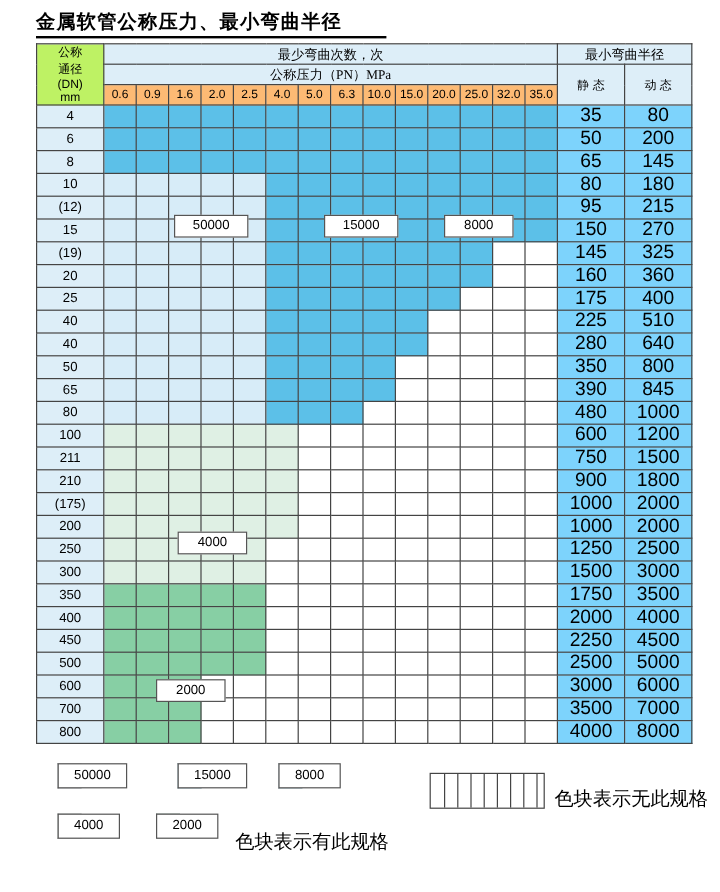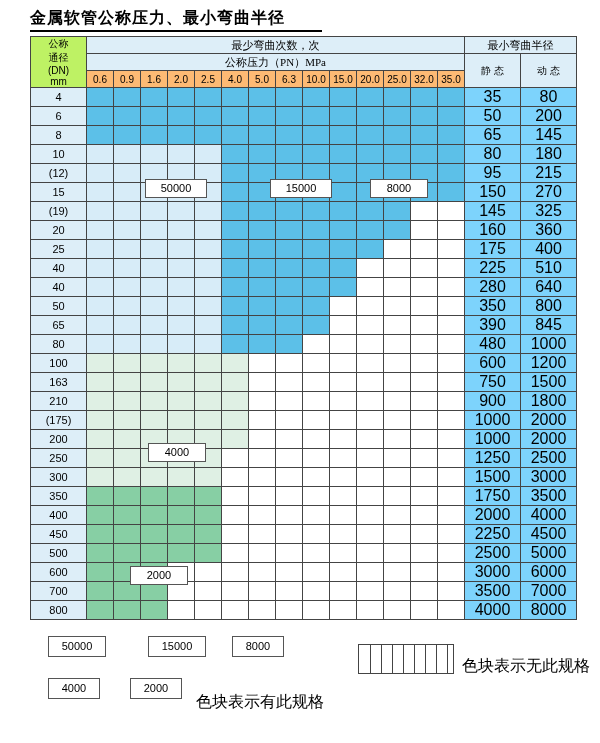--- a/index.html
+++ b/index.html
@@ -400,21 +400,21 @@
         <td class="pcol c-empty"></td>
         <td class="pcol c-empty"></td>
         <td class="pcol c-empty"></td>
         <td class="pcol c-empty"></td>
         <td class="pcol c-empty"></td>
         <td class="pcol c-empty"></td>
         <td class="rcol val">600</td>
         <td class="rcol val">1200</td>
       </tr>
       <tr>
-        <td class="dncell rowlabel">163</td>
+        <td class="dncell rowlabel">211</td>
         <td class="pcol c-green-l"></td>
         <td class="pcol c-green-l"></td>
         <td class="pcol c-green-l"></td>
         <td class="pcol c-green-l"></td>
         <td class="pcol c-green-l"></td>
         <td class="pcol c-green-l"></td>
         <td class="pcol c-empty"></td>
         <td class="pcol c-empty"></td>
         <td class="pcol c-empty"></td>
         <td class="pcol c-empty"></td>

